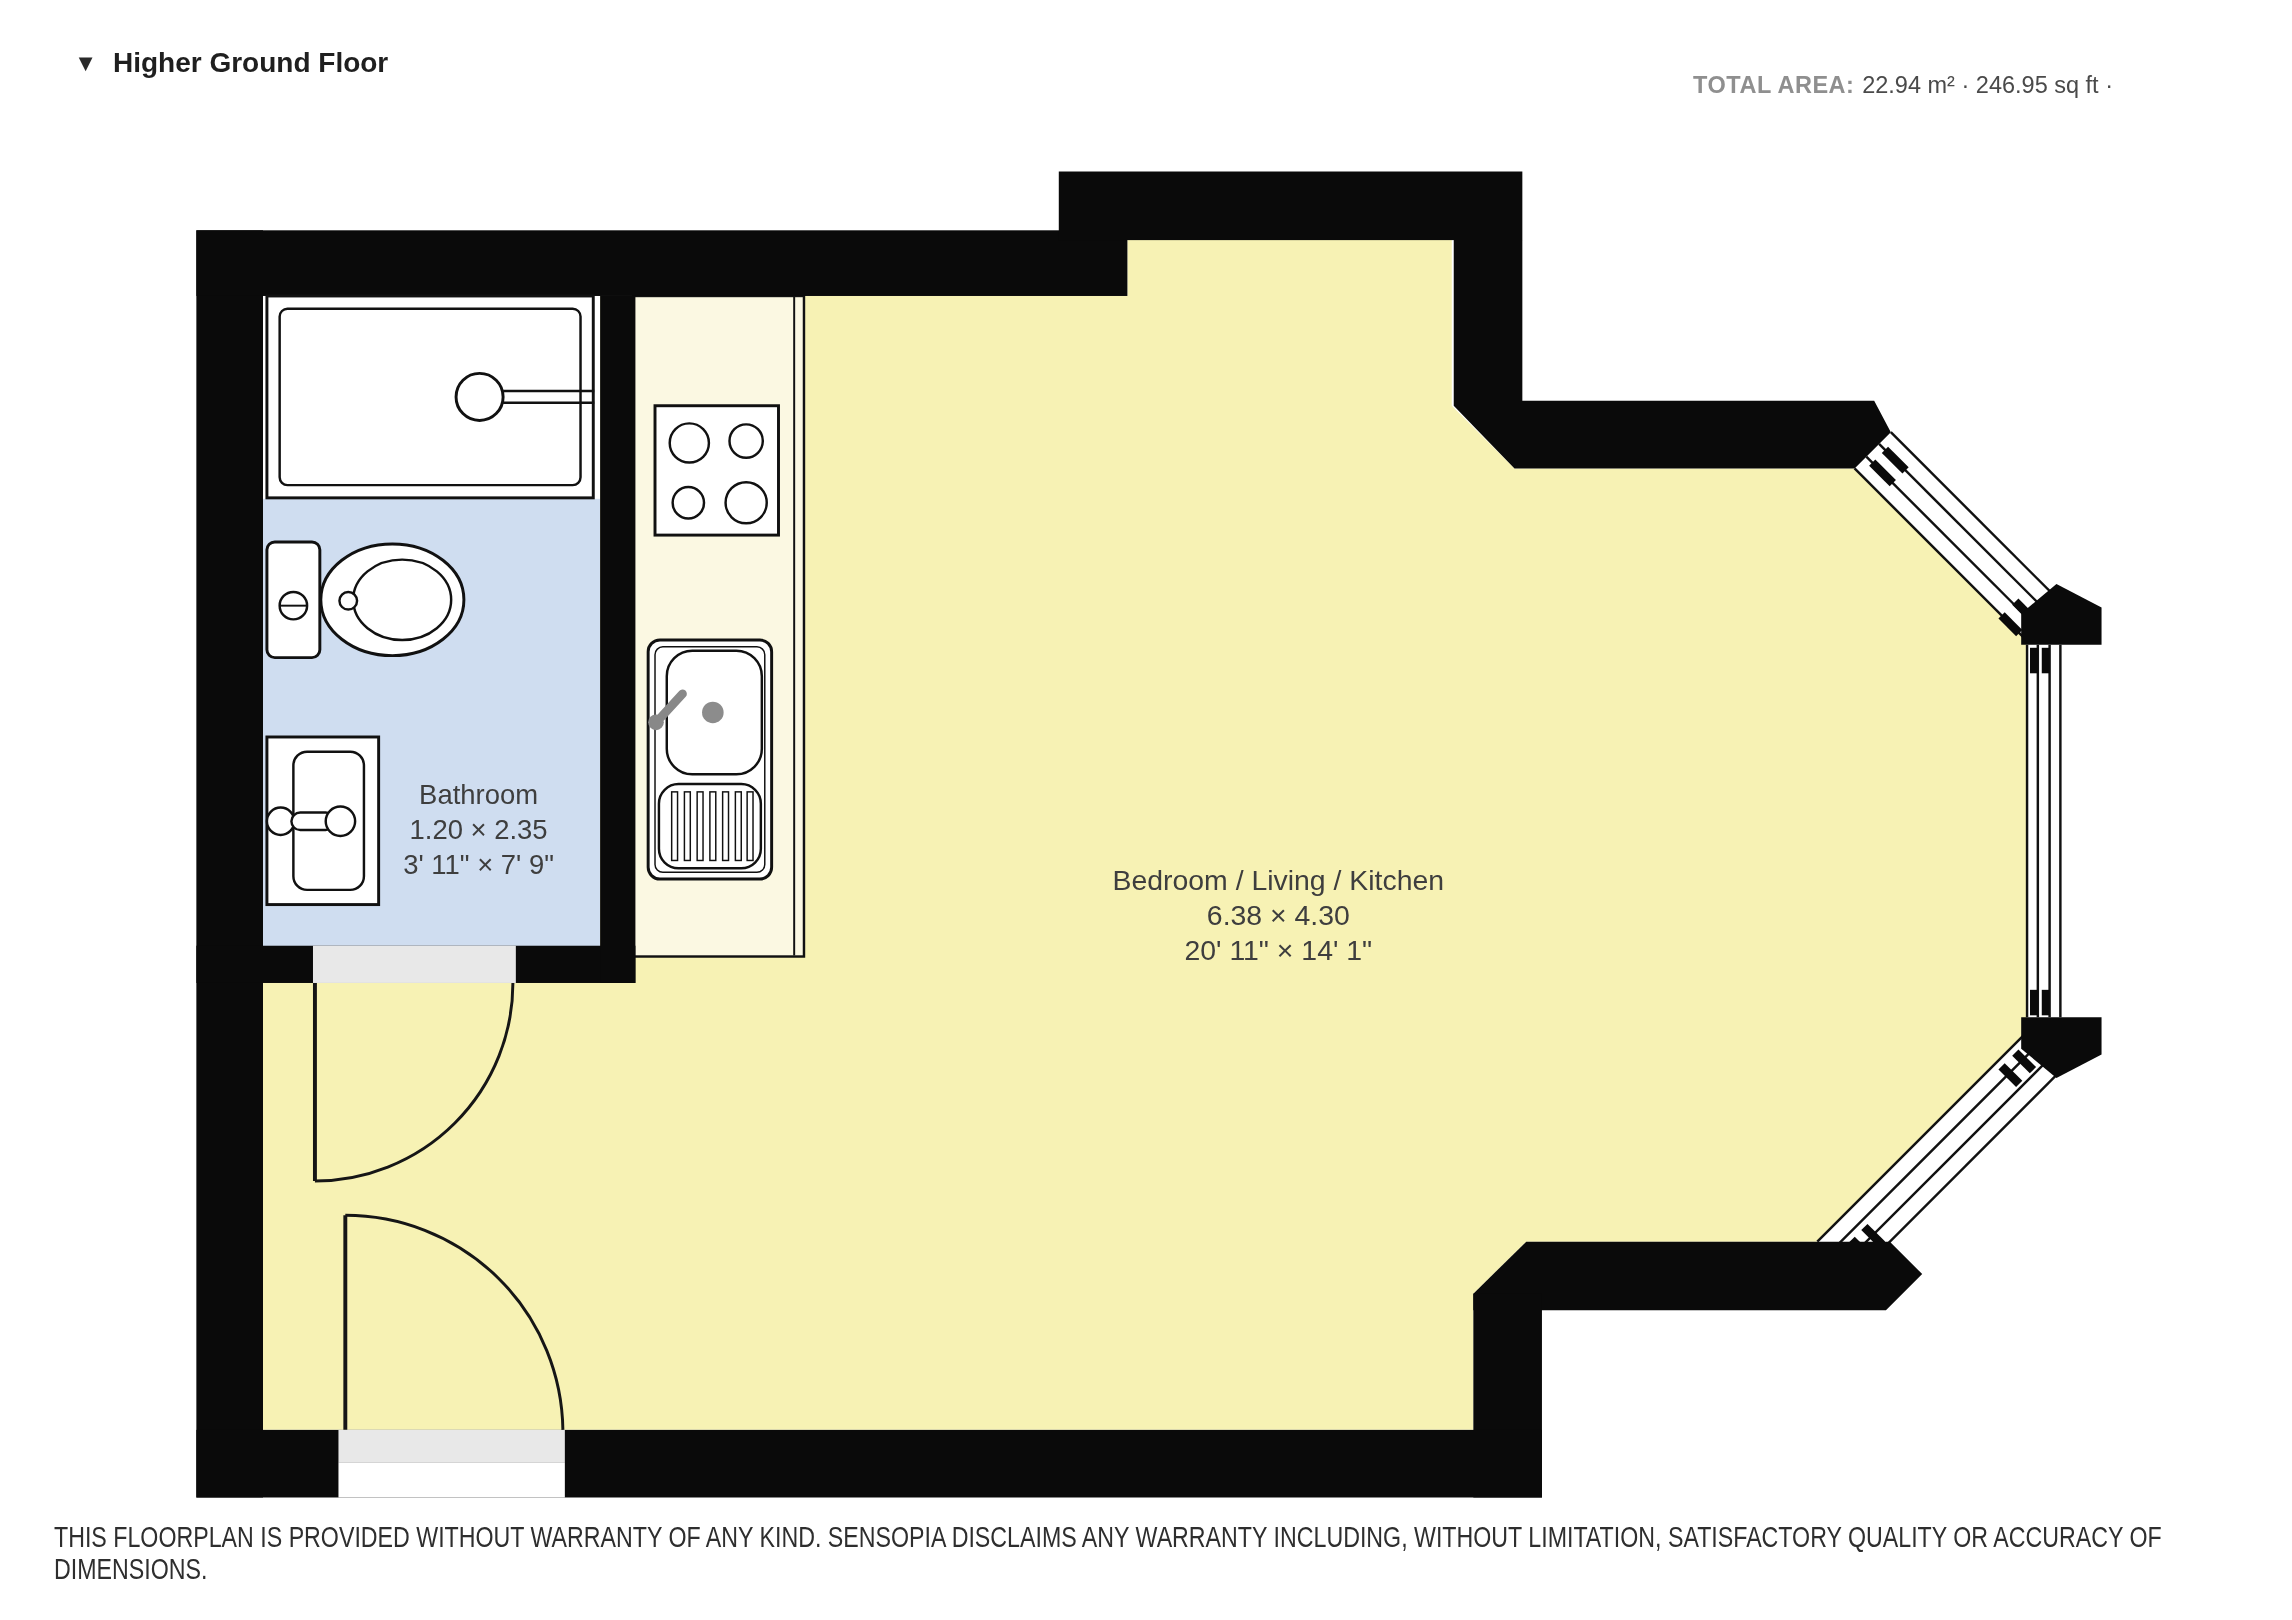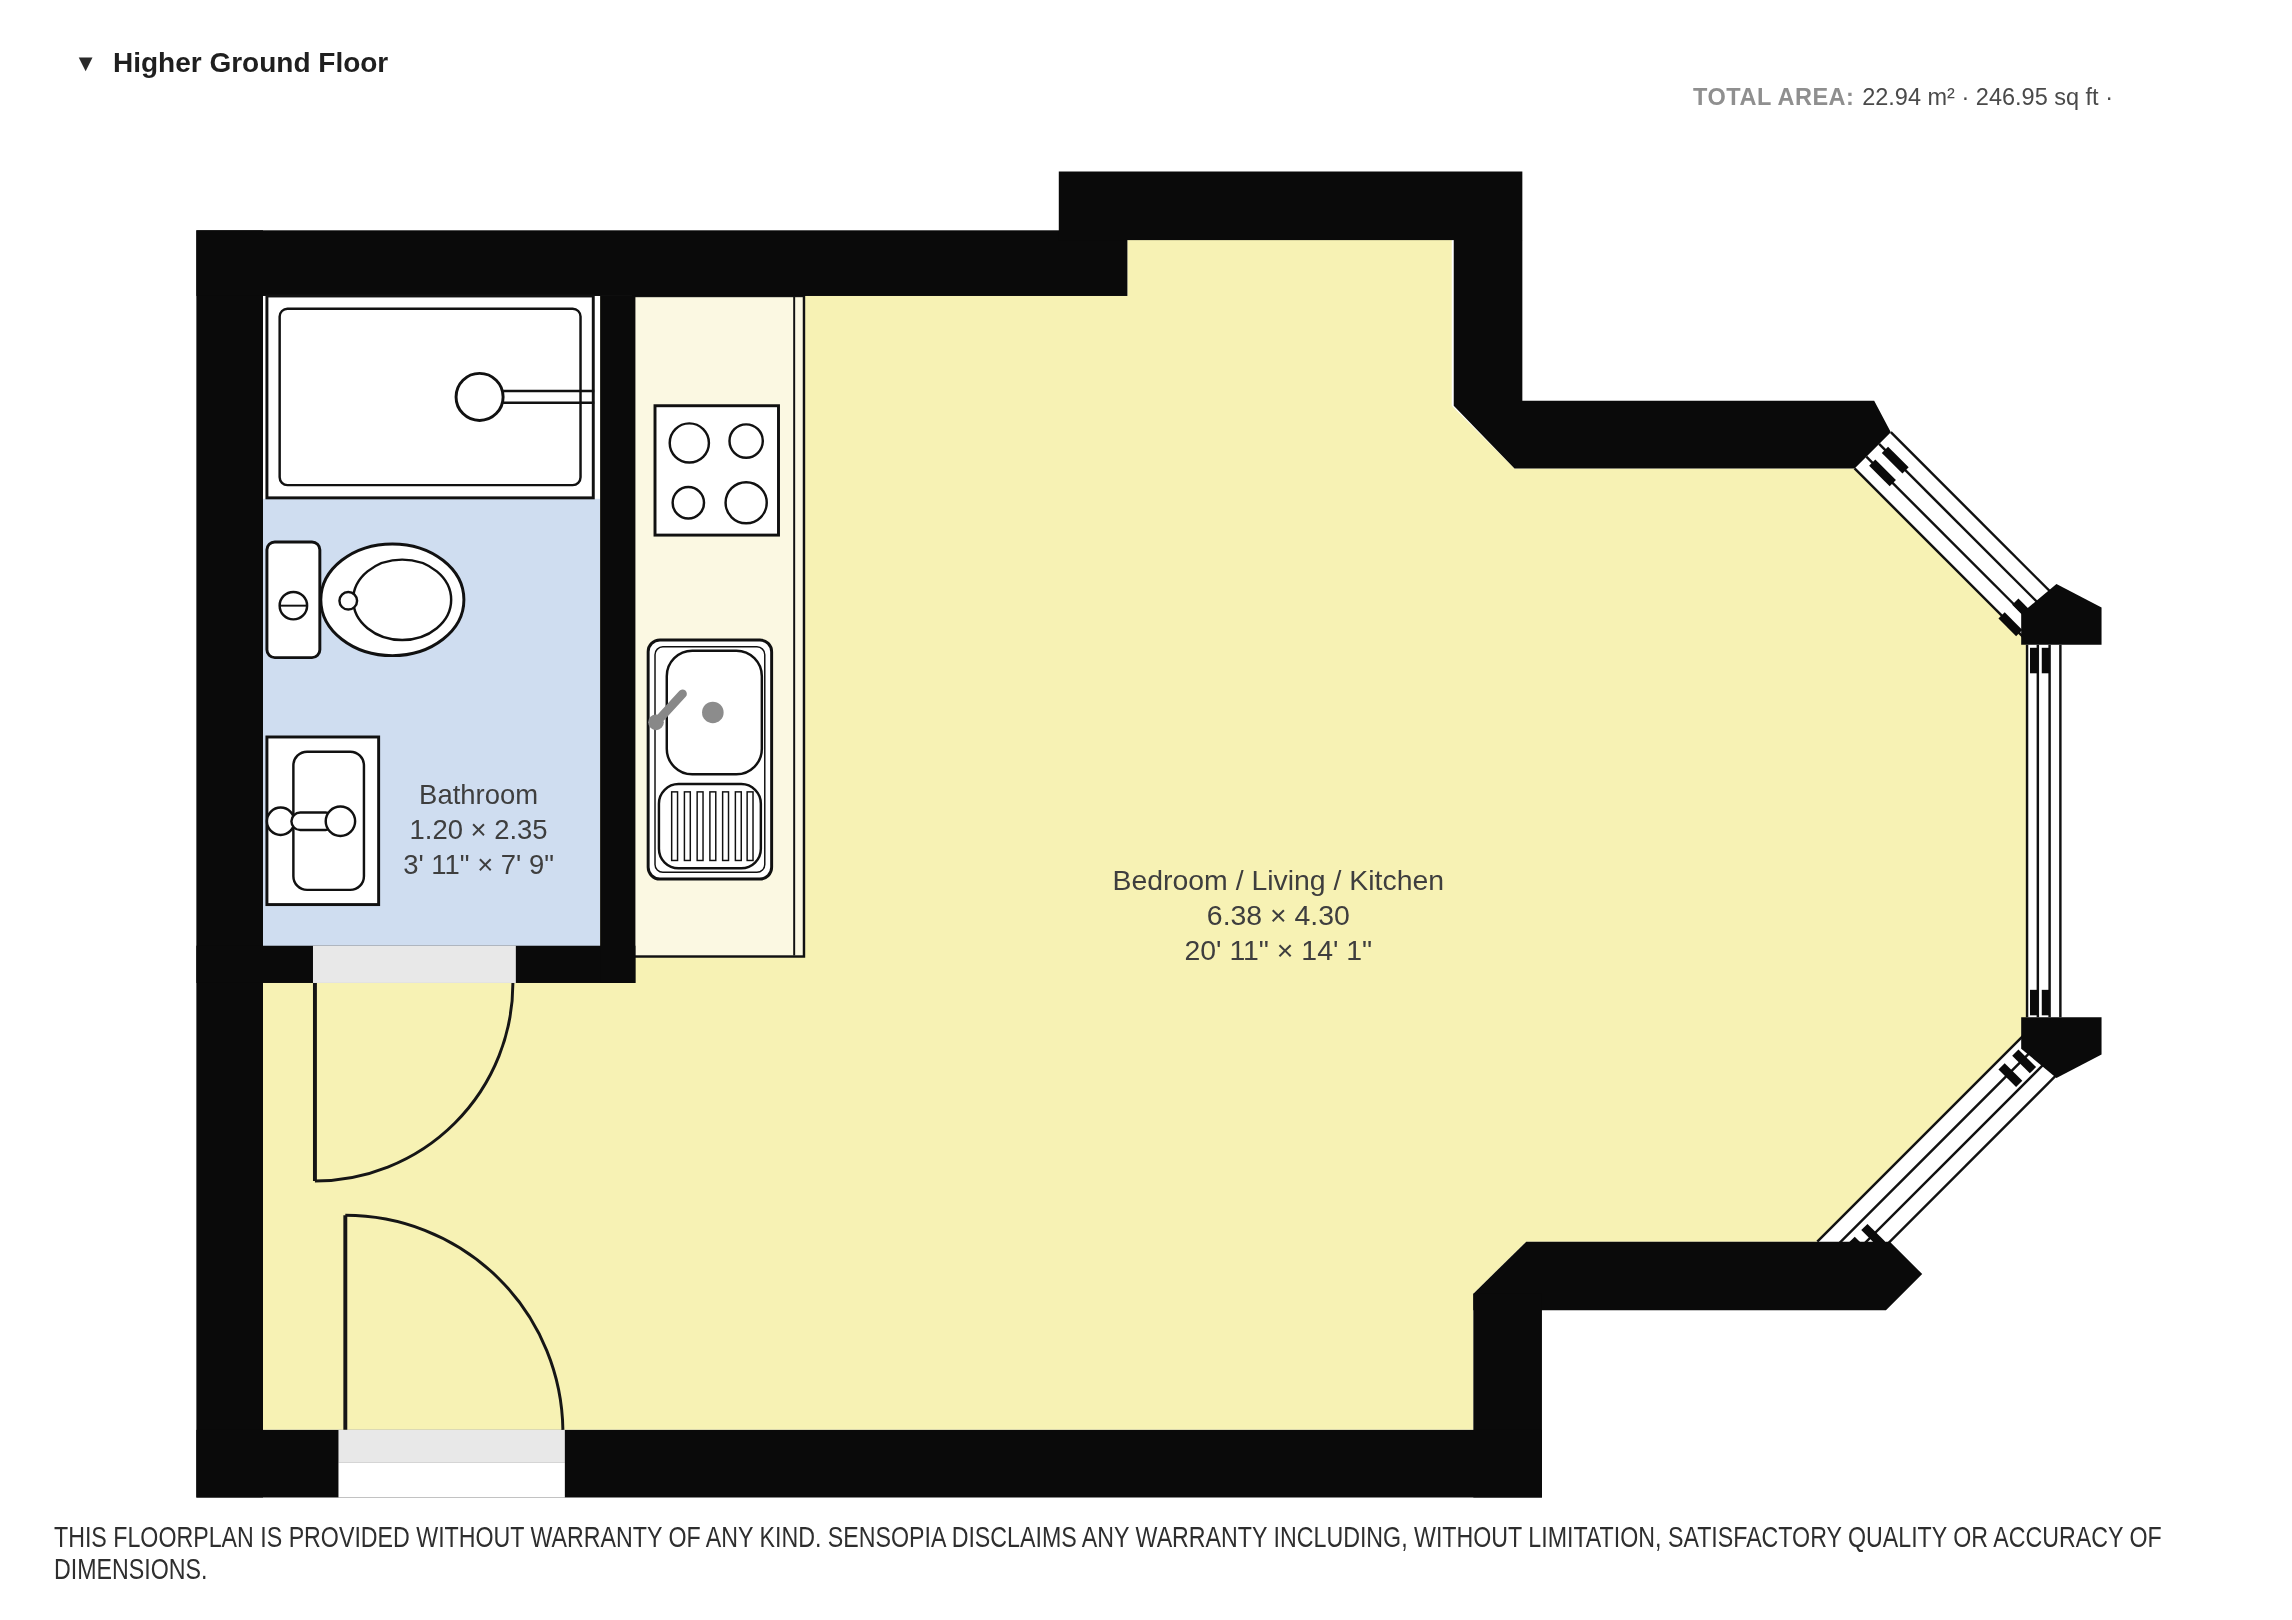--- a/index.html
+++ b/index.html
@@ -2,21 +2,21 @@
 <html><head>
 <meta charset="utf-8">
 <style>
   html,body{margin:0;padding:0;background:#ffffff;}
   #page{position:relative;width:2293px;height:1620px;background:#ffffff;overflow:hidden;
         font-family:"Liberation Sans", sans-serif;}
   #plan-svg{position:absolute;left:0;top:0;}
   .hdr-title{position:absolute;left:74px;top:47px;display:flex;align-items:center;
              font-size:28px;font-weight:700;color:#1f1f1f;}
   .hdr-title .tri{font-size:23.5px;margin-right:15.7px;color:#2a2a2a;}
-  .total-area{position:absolute;top:84px;right:180px;font-size:23.5px;color:#4a4a4a;white-space:nowrap;}
+  .total-area{position:absolute;top:72px;right:180px;font-size:23.5px;color:#4a4a4a;white-space:nowrap;}
   .total-area .lbl{font-weight:700;color:#8f8f8f;letter-spacing:0.5px;margin-right:7.8px;}
   .disclaimer{position:absolute;left:54px;top:1521px;font-size:29px;line-height:32px;color:#2e2e2e;
               transform:scaleX(0.80);transform-origin:0 0;white-space:nowrap;}
   svg text{font-family:"Liberation Sans", sans-serif;fill:#3e3e3e;}
   .room-label{font-size:28px;}
   .room-label-main{font-size:29px;}
 </style>
 </head>
 <body>
 

